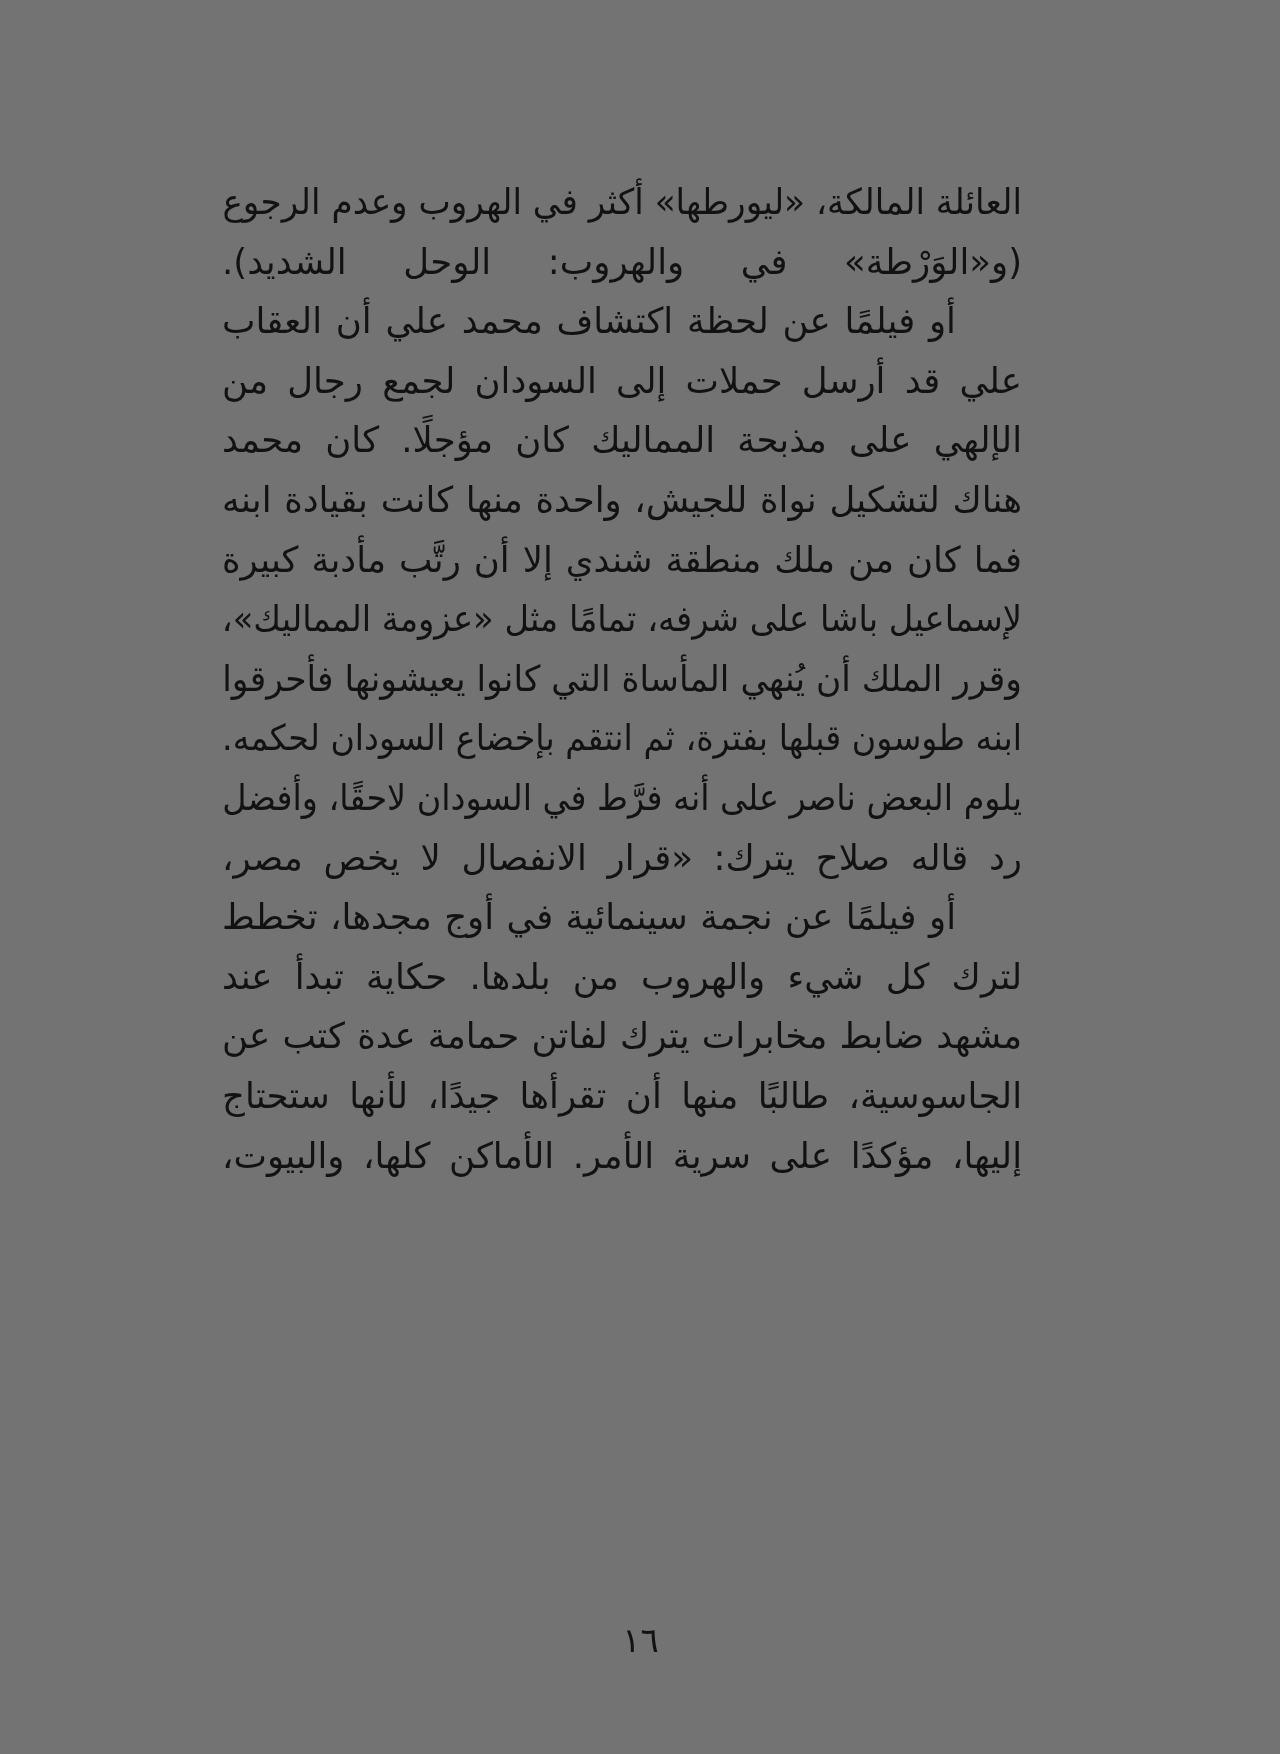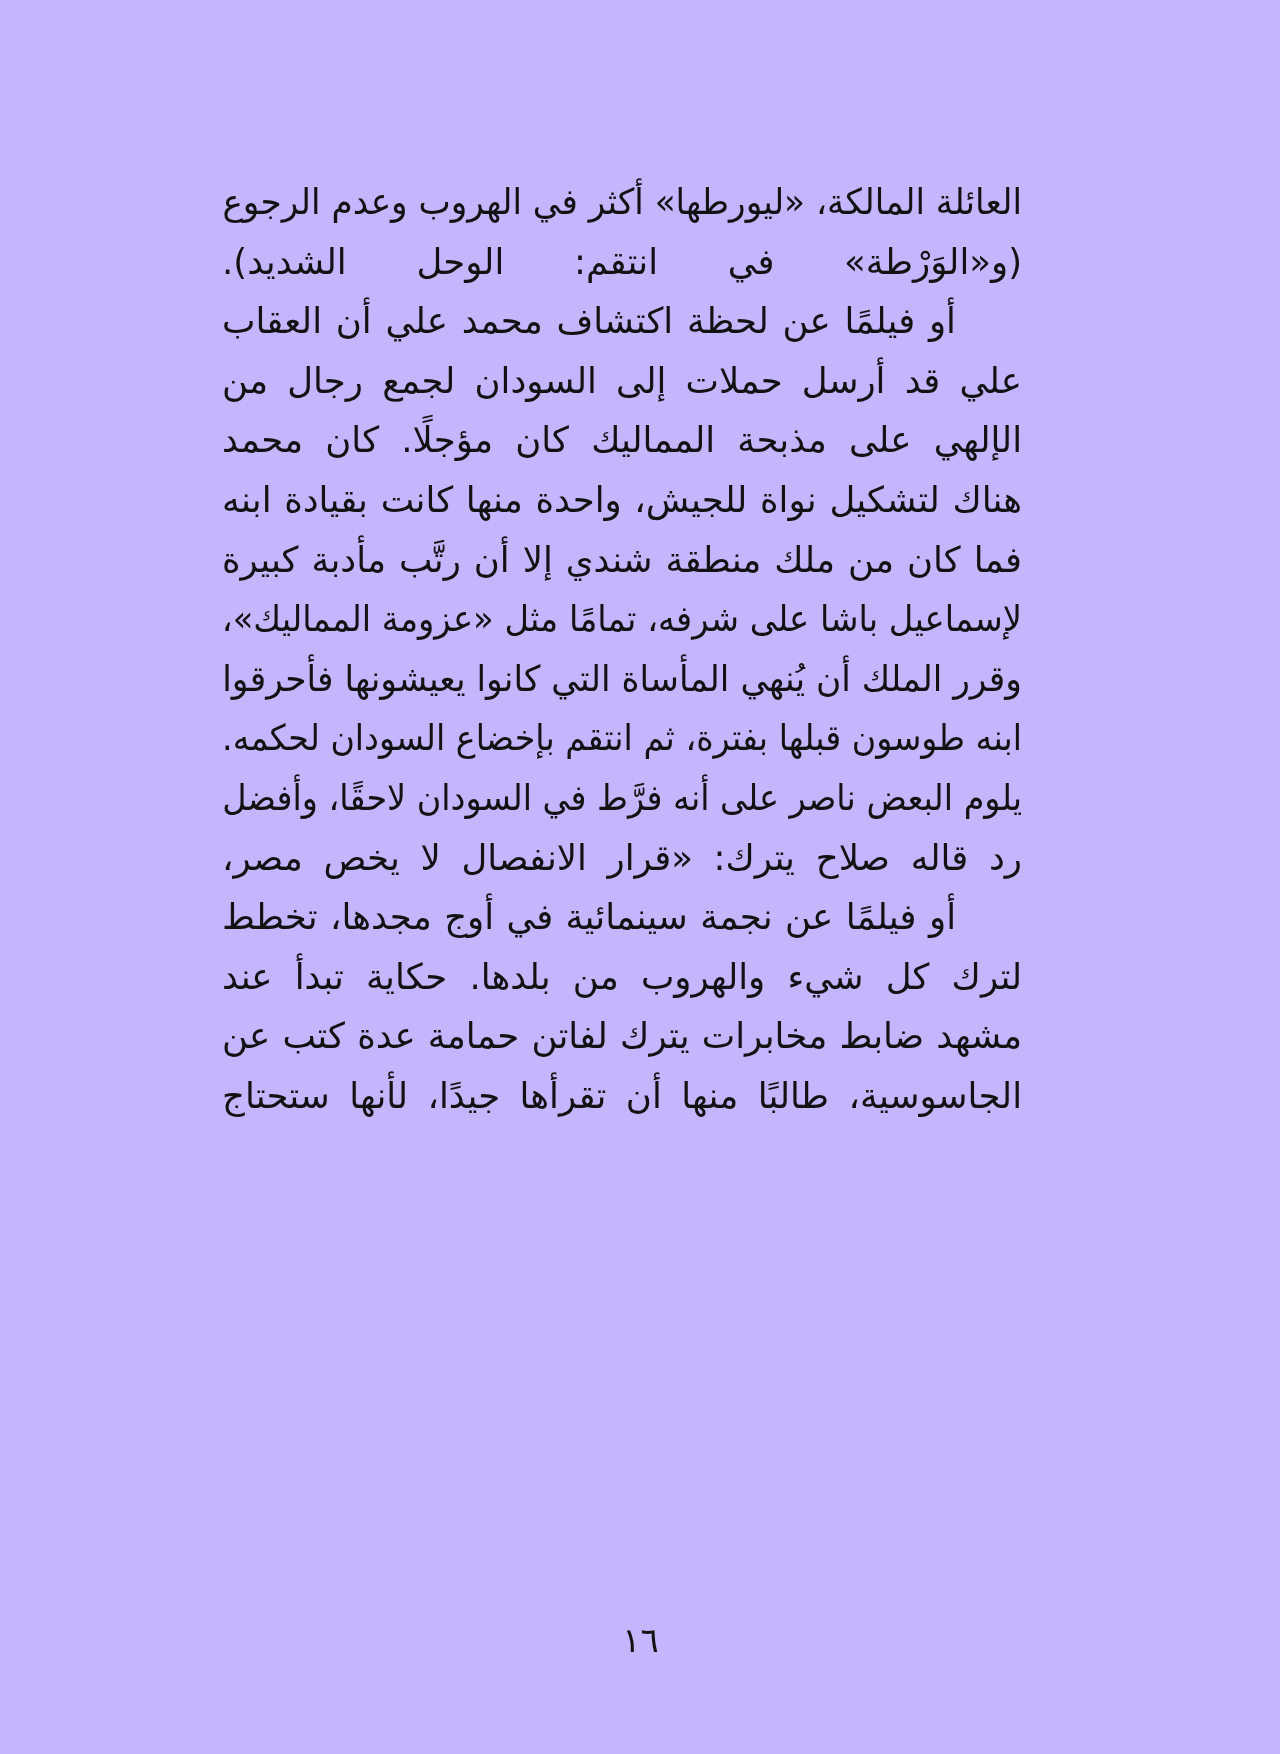--- a/index.html
+++ b/index.html
@@ -69,46 +69,47 @@
     font-size: 34px;
     line-height: 40px;
     color: #121212;
     font-family: "DejaVu Sans", "Liberation Sans", sans-serif;
     direction: rtl;
   }
 </style>
 </head>
 <body>
 
-<div id="page" style="background: #c4b5fd; color: rgb(18, 18, 18);">
+<div id="page" style="background: #737373; color: rgb(18, 18, 18);">
 
   <div id="text-block">
 
     <div class="para">
       <span class="line" style="display: block; transform: scaleX(0.965018); transform-origin: right center;">العائلة المالكة، «ليورطها» أكثر في الهروب وعدم الرجوع</span>
-      <span class="line trail-left">(و«الوَرْطة» في انتقم: الوحل الشديد).</span>
+      <span class="line trail-left">(و«الوَرْطة» في والهروب: الوحل الشديد).</span>
     </div>
 
     <div class="para">
       <span class="line" style="display: block; letter-spacing: 0.47619px;"><span class="indent"></span><span>أو فيلمًا عن لحظة اكتشاف محمد علي أن العقاب</span></span>
       <span class="line" style="display: block; letter-spacing: 1.53659px;">علي قد أرسل حملات إلى السودان لجمع رجال من</span>
       <span class="line" style="display: block; letter-spacing: 1.73333px;">الإلهي على مذبحة المماليك كان مؤجلًا. كان محمد</span>
       <span class="line" style="display: block; letter-spacing: 0.22px;">هناك لتشكيل نواة للجيش، واحدة منها كانت بقيادة ابنه</span>
       <span class="line" style="display: block; letter-spacing: 0.346939px;">فما كان من ملك منطقة شندي إلا أن رتَّب مأدبة كبيرة</span>
       <span class="line" style="display: block; transform: scaleX(0.950119); transform-origin: right center;">لإسماعيل باشا على شرفه، تمامًا مثل «عزومة المماليك»،</span>
       <span class="line" style="display: block; transform: scaleX(0.970874); transform-origin: right center;">وقرر الملك أن يُنهي المأساة التي كانوا يعيشونها فأحرقوا</span>
       <span class="line" style="display: block; transform: scaleX(0.937866); transform-origin: right center;">ابنه طوسون قبلها بفترة، ثم انتقم بإخضاع السودان لحكمه.</span>
       <span class="line" style="display: block; transform: scaleX(0.941176); transform-origin: right center;">يلوم البعض ناصر على أنه فرَّط في السودان لاحقًا، وأفضل</span>
       <span class="line" style="display: block; letter-spacing: 1.59091px;">رد قاله صلاح يترك: «قرار الانفصال لا يخص مصر،</span>
     </div>
 
     <div class="para">
       <span class="line" style="display: block; letter-spacing: 0.227273px;"><span class="indent"></span><span>أو فيلمًا عن نجمة سينمائية في أوج مجدها، تخطط</span></span>
       <span class="line" style="display: block; letter-spacing: 2.02326px;">لترك كل شيء والهروب من بلدها. حكاية تبدأ عند</span>
       <span class="line" style="display: block; letter-spacing: 0.181818px;">مشهد ضابط مخابرات يترك لفاتن حمامة عدة كتب عن</span>
       <span class="line" style="display: block; letter-spacing: 1.15686px;">الجاسوسية، طالبًا منها أن تقرأها جيدًا، لأنها ستحتاج</span>
+      <span class="line" style="display: block; letter-spacing: 1.05882px;">إليها، مؤكدًا على سرية الأمر. الأماكن كلها، والبيوت،</span>
     </div>
 
   </div>
 
   <div id="page-number">١٦</div>
 
 </div>
 
 </body></html>

